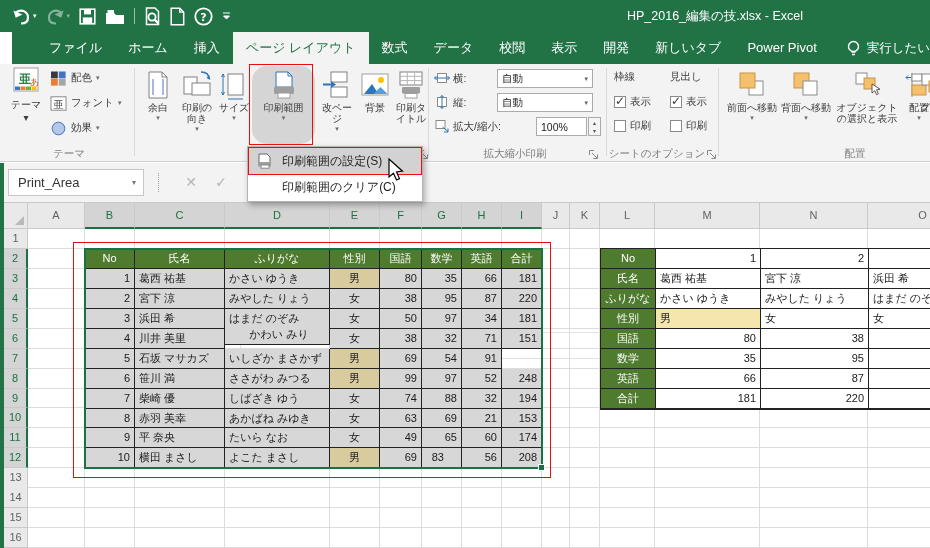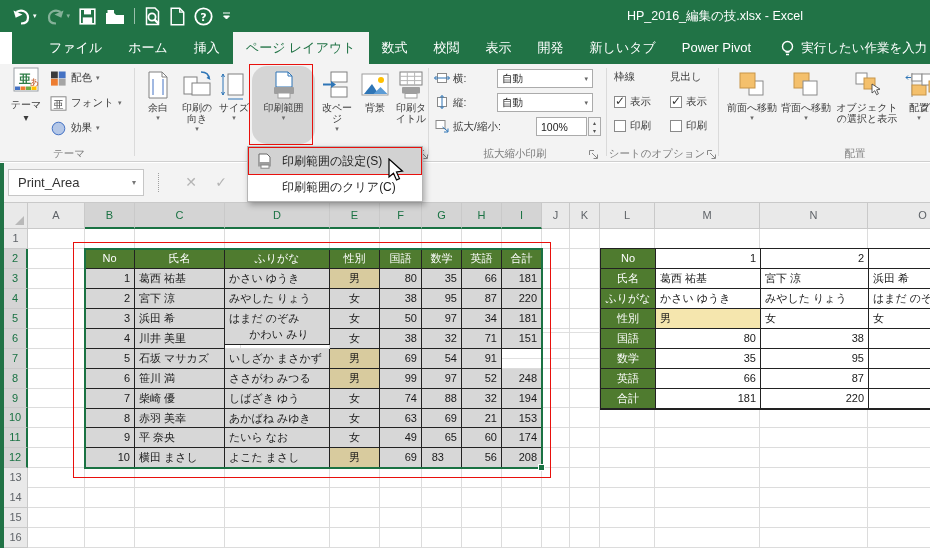--- a/index.html
+++ b/index.html
@@ -147,20 +147,21 @@
       </div>
     <div class="t-title">HP_2016_編集の技.xlsx  -  Excel</div>
   </div>
 
   <div class="tabrow" id="tabrow">
       <div class="tab">ファイル</div>
       <div class="tab">ホーム</div>
       <div class="tab">挿入</div>
       <div class="tab active">ページ レイアウト</div>
       <div class="tab">数式</div>
+      <div class="tab">データ</div>
       <div class="tab">校閲</div>
       <div class="tab">表示</div>
       <div class="tab">開発</div>
       <div class="tab">新しいタブ</div>
       <div class="tab">Power Pivot</div>
       <div class="telme">
         <div style="display: flex;">
           <svg width="15" height="17" viewBox="0 0 15 17">
             <circle cx="7.5" cy="6.5" r="5" fill="none" stroke="#fff" stroke-width="1.4"></circle>
             <path d="M5.5 12 h4 M6 14.5 h3" stroke="#fff" stroke-width="1.4"></path>

